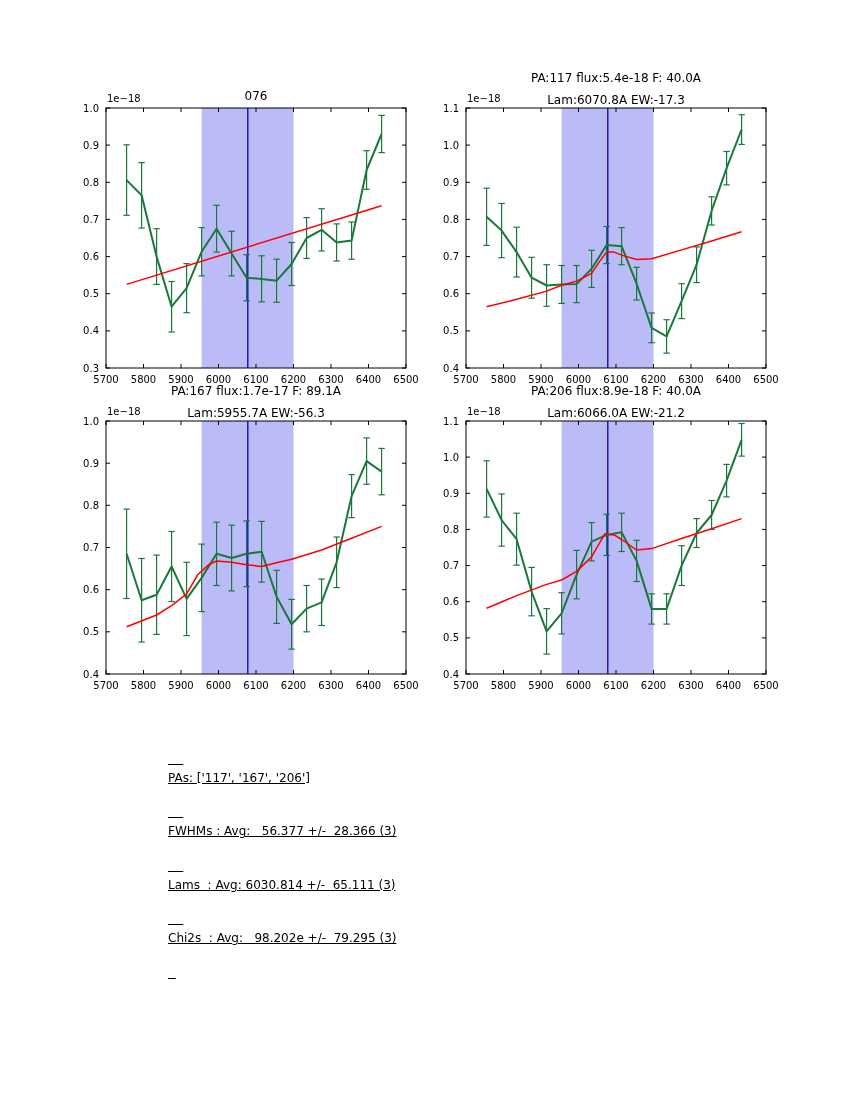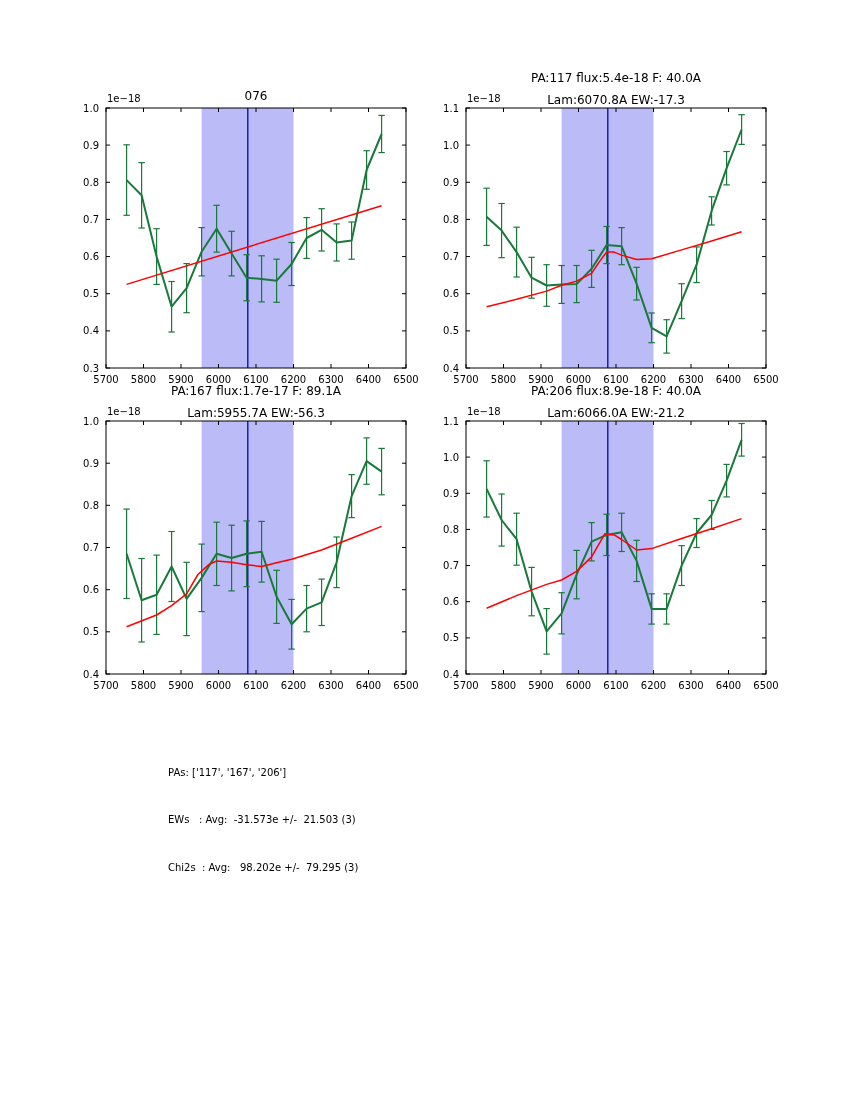--- a/index.html
+++ b/index.html
@@ -1,20 +1,20 @@
 <!DOCTYPE html>
 <html><head>
 <meta charset="utf-8">
 <style>
   html,body{margin:0;padding:0;background:#ffffff;}
   .canvas{position:relative;width:850px;height:1100px;background:#ffffff;overflow:hidden;
           font-family:"DejaVu Sans",sans-serif;}
   #plots{position:absolute;left:0;top:0;}
-  .footer{position:absolute;left:168px;top:738px;font-size:10px;color:#000;
-          font-family:"DejaVu Sans",sans-serif;white-space:pre;}
+  .footer{position:absolute;left:168px;top:738px;font-size:12px;color:#000;
+          font-family:"DejaVu Sans",sans-serif;white-space:pre;text-decoration:underline;}
   .footer .sline{height:25.4px;line-height:25.4px;}
 </style>
 </head>
 <body>
 
 <div class="canvas">
   <svg id="plots" width="850" height="1100">
       <g>
         <rect x="201.6" y="108" width="91.9" height="260" fill="#bbbbf7"></rect>
         <line x1="247.8" x2="247.8" y1="108" y2="368" stroke="#0000cd" stroke-width="1.3"></line>
@@ -491,16 +491,17 @@
           <text x="459" y="460.6" text-anchor="end">1.0</text>
           <text x="459" y="424.5" text-anchor="end">1.1</text>
         </g>
         <text x="467" y="415" font-size="10px" fill="#000000" font-family="&quot;DejaVu Sans&quot;, sans-serif">1e−18</text>
         <text x="616" y="395" text-anchor="middle" font-size="12px" fill="#000000" font-family="&quot;DejaVu Sans&quot;, sans-serif">PA:206 flux:8.9e-18 F: 40.0A</text>
         <text x="616" y="417" text-anchor="middle" font-size="12px" fill="#000000" font-family="&quot;DejaVu Sans&quot;, sans-serif">Lam:6066.0A EW:-21.2</text>
       </g>
     </svg>
   <div class="footer">
     <div class="sline">PAs: ['117', '167', '206']</div>
-    <div class="sline">EWs   : Avg:  -31.573e +/-  21.503 (3)</div>
+    <div class="sline">FWHMs : Avg:   56.377 +/-  28.366 (3)</div>
+    <div class="sline">Lams  : Avg: 6030.814 +/-  65.111 (3)</div>
     <div class="sline">Chi2s  : Avg:   98.202e +/-  79.295 (3)</div>
   </div>
 </div>
 
 </body></html>

